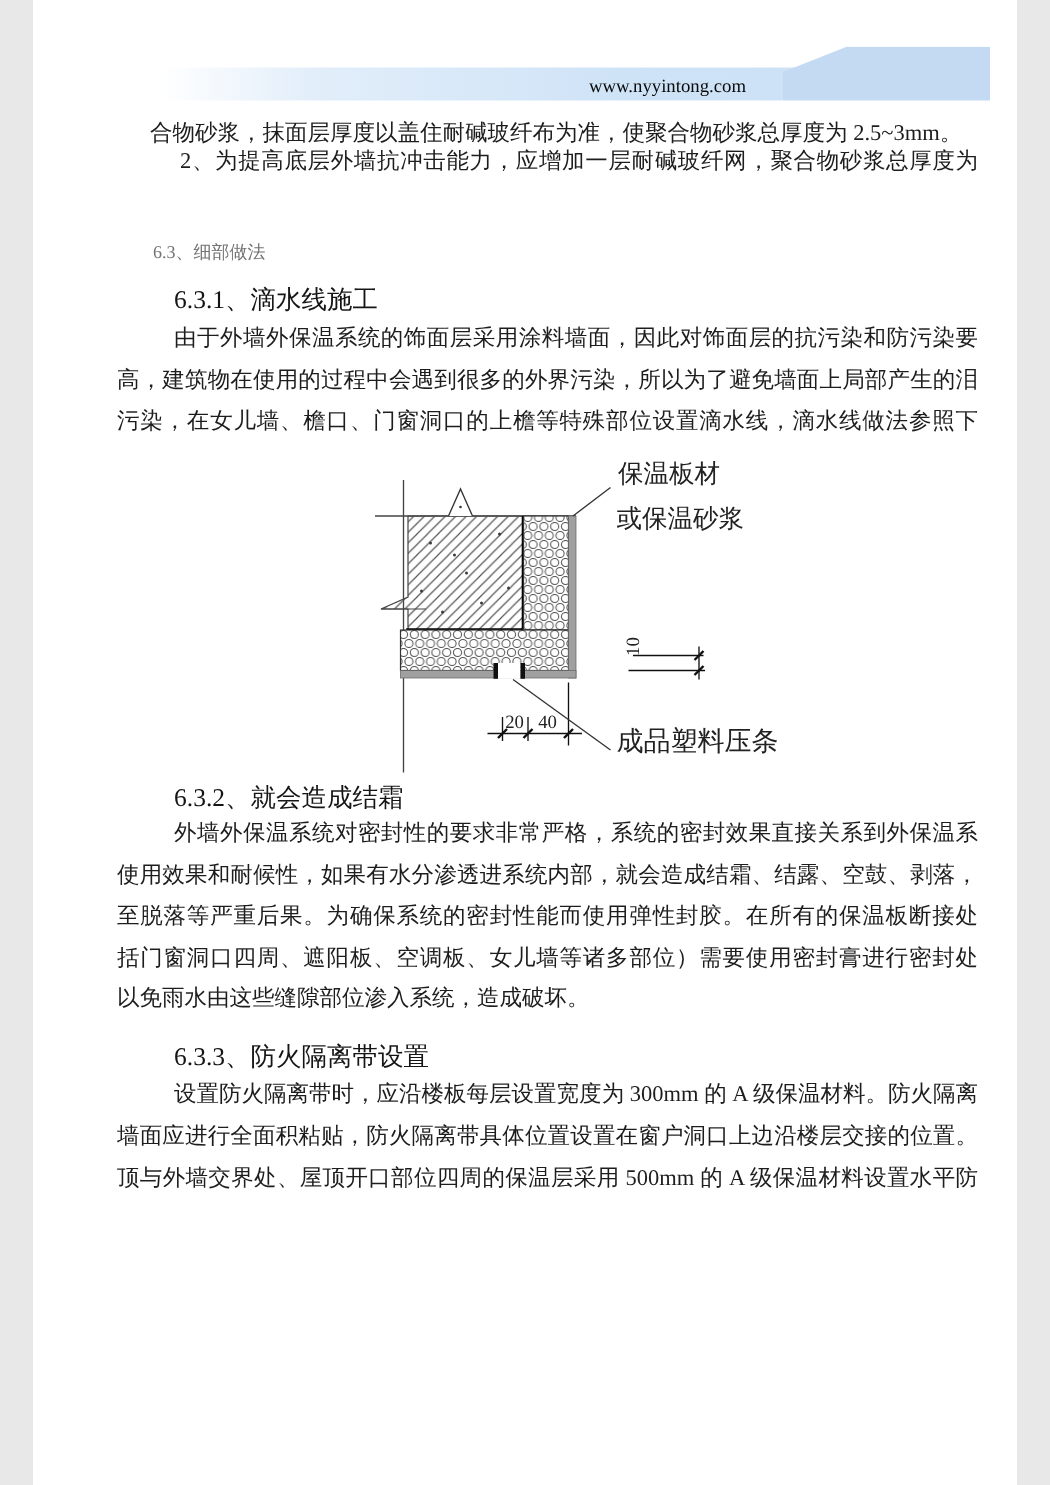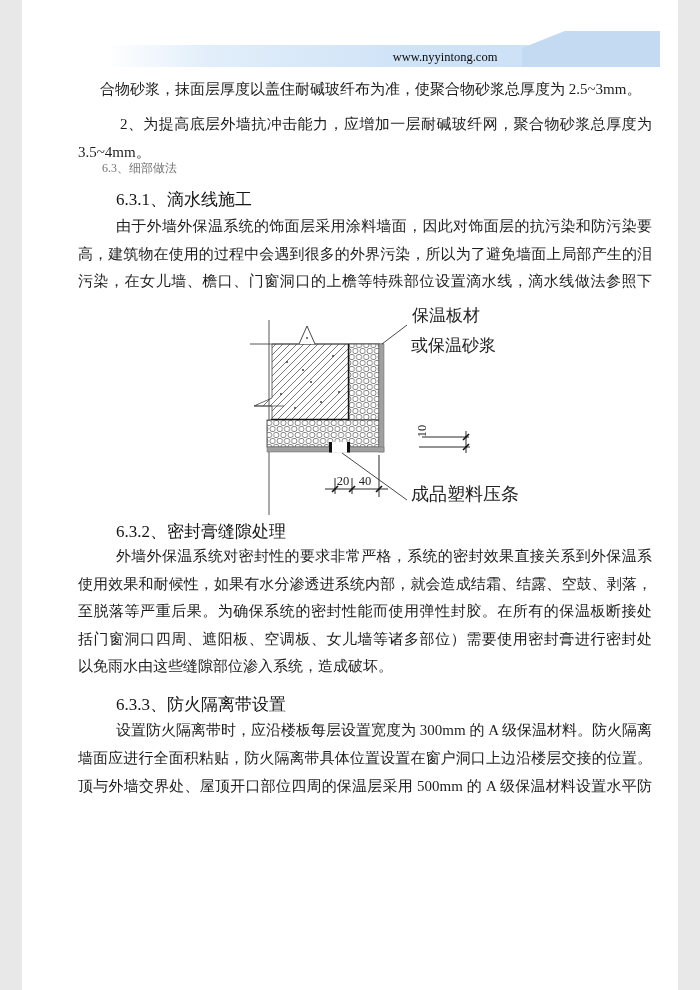--- a/index.html
+++ b/index.html
@@ -43,23 +43,22 @@
 <div id="page">
 
   <div id="hdr-bar"></div>
   <div id="hdr-accent"></div>
   <div id="hdr-url">www.nyyintong.com</div>
 
   <div class="para" style="top:76px;font-family:Liberation Serif, serif;">
     <div class="ln short ind22">合物砂浆，抹面层厚度以盖住耐碱玻纤布为准，使聚合物砂浆总厚度为 2.5~3mm。</div>
   </div>
 
-  <div class="para" style="top:95px;margin-top:16px;">
+  <div class="para" style="top:95px;">
     <div class="ln ind42">2、为提高底层外墙抗冲击能力，应增加一层耐碱玻纤网，聚合物砂浆总厚度为</div>
-    <div class="ln short">3.5~4mm。</div>
   </div>
 
   <div class="h-major">6.3、细部做法</div>
 
   <div class="h-minor" id="h-631">6.3.1、滴水线施工</div>
   <div class="para" style="top:213px;">
     <div class="ln ind38">由于外墙外保温系统的饰面层采用涂料墙面，因此对饰面层的抗污染和防污染要求</div>
     <div class="ln">高，建筑物在使用的过程中会遇到很多的外界污染，所以为了避免墙面上局部产生的泪痕</div>
     <div class="ln">污染，在女儿墙、檐口、门窗洞口的上檐等特殊部位设置滴水线，滴水线做法参照下图。</div>
   </div>
@@ -131,21 +130,21 @@
     <text class="dim-txt" x="211" y="131" text-anchor="middle" transform="rotate(-90 211 131)">10</text>
 
     <polyline points="167,44 192,25" fill="none" stroke="#333" stroke-width="0.9"></polyline>
     <polyline points="127,153 192,200" fill="none" stroke="#333" stroke-width="0.9"></polyline>
 
     <text class="cad-label" x="197" y="21">保温板材</text>
     <text class="cad-label" x="196" y="51">或保温砂浆</text>
     <text class="cad-label-lg" x="196" y="200">成品塑料压条</text>
   </svg>
 
-  <div class="h-minor" id="h-632">6.3.2、密封膏缝隙处理</div>
+  <div class="h-minor" id="h-632">6.3.2、就会造成结霜</div>
   <div class="para" style="top:543px;">
     <div class="ln ind38">外墙外保温系统对密封性的要求非常严格，系统的密封效果直接关系到外保温系统的</div>
     <div class="ln">使用效果和耐候性，如果有水分渗透进系统内部，就会造成结霜、结露、空鼓、剥落，甚</div>
     <div class="ln">至脱落等严重后果。为确保系统的密封性能而使用弹性封胶。在所有的保温板断接处（包</div>
     <div class="ln">括门窗洞口四周、遮阳板、空调板、女儿墙等诸多部位）需要使用密封膏进行密封处理，</div>
     <div class="ln short">以免雨水由这些缝隙部位渗入系统，造成破坏。</div>
   </div>
 
   <div class="h-minor" id="h-633">6.3.3、防火隔离带设置</div>
   <div class="para p5" style="top:716px;">

